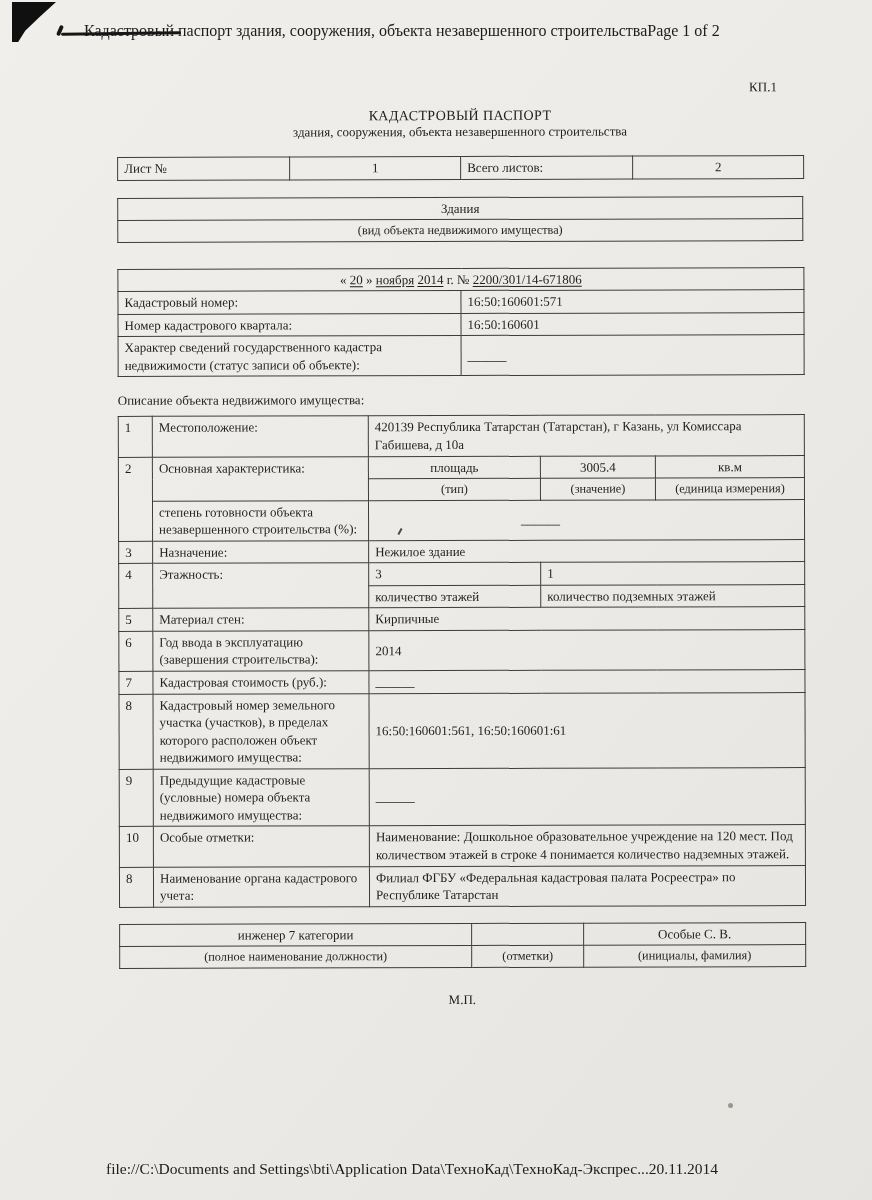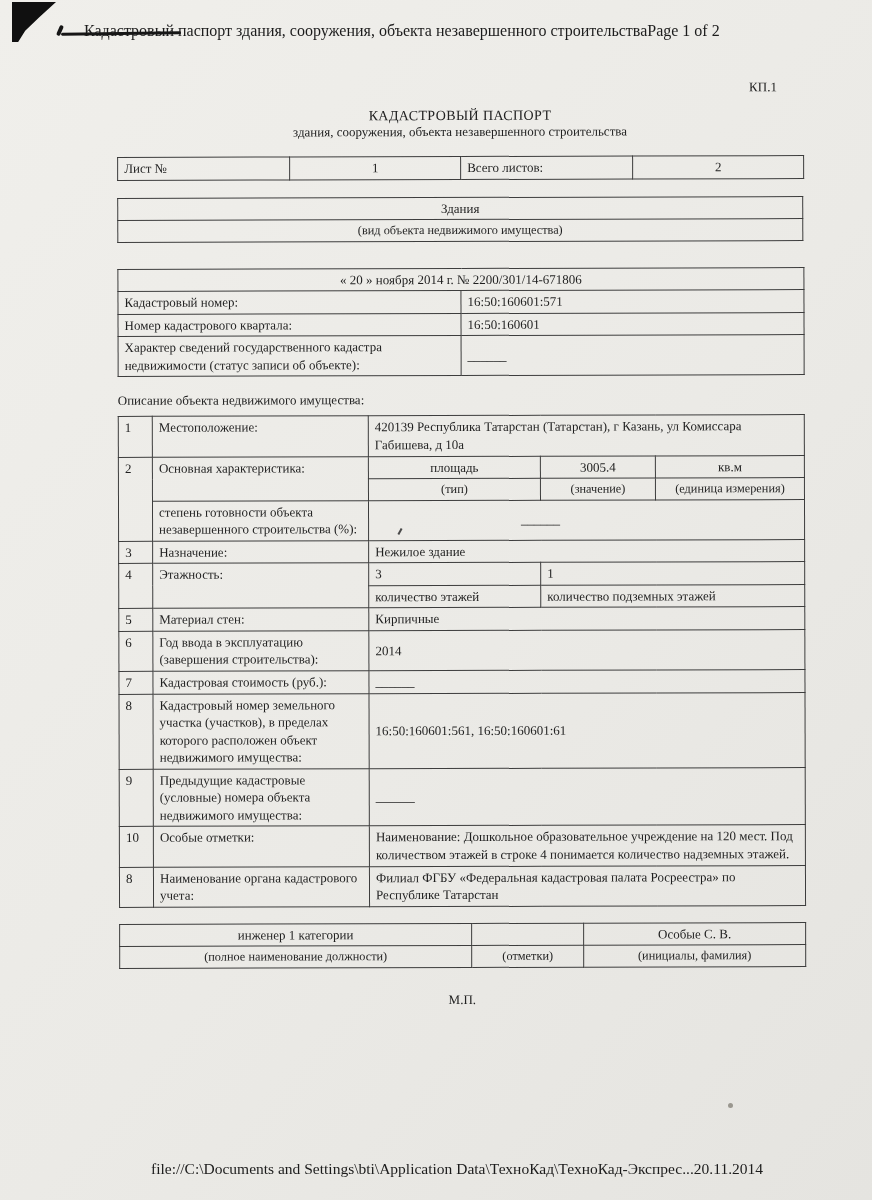--- a/index.html
+++ b/index.html
@@ -22,34 +22,34 @@
   .dot { position:absolute; left:728px; top:1103px; width:5px; height:5px; background:#9a978f; border-radius:50%; }
 
   .form-code { margin-top:80px; text-align:right; padding-right:26px; font-size:13px; }
   .doc-title { margin-top:12px; text-align:center; font-size:14px; letter-spacing:.4px; }
   .doc-subtitle { text-align:center; font-size:13px; }
 
   table.tbl { width:100%; border-collapse:collapse; font-size:13px; color:#1f1f1f; table-layout:fixed; }
   table.tbl td { border:1px solid #3d3d3d; padding:2px 6px; vertical-align:top; line-height:1.35; word-wrap:break-word; }
   .center { text-align:center; }
   .cap { font-size:12.3px; }
-  .u { text-underline-offset:2px; }
+  .u { text-decoration:underline; text-underline-offset:2px; }
   .vmid { vertical-align:middle !important; }
   .readiness { vertical-align:middle !important; padding-left:152px !important; }
 
   .sheet-tbl { margin-top:16px; }
   .kind-tbl { margin-top:17px; }
   .reg-tbl { margin-top:26px; }
   .desc-heading { margin-top:16px; font-size:13px; }
   .desc-tbl { margin-top:7px; }
   .sig-tbl { margin-top:16px; }
   .stamp { margin-top:24px; text-align:center; font-size:13px; }
 
   .footer { position:absolute; left:106px; right:64px; bottom:22px; display:flex;
-    justify-content:center; font-size:15.5px; color:#1c1c1c; white-space:nowrap; }
+    justify-content:flex-start; font-size:15.5px; color:#1c1c1c; white-space:nowrap; }
 </style>
 </head>
 <body>
 
 <div class="page">
 
   <div class="corner-blob"></div>
 
   <div class="doc-header">
     <span>Кадастровый паспорт здания, сооружения, объекта незавершенного строительства</span><span class="page-ind">Page 1 of 2</span>
@@ -211,21 +211,21 @@
       </table>
 
     <table class="tbl sig-tbl">
       <colgroup>
           <col style="width:352px">
           <col style="width:112px">
           <col style="width:222px">
         </colgroup>
       <tbody>
           <tr>
-        <td class="center">инженер 1 категории</td>
+        <td class="center">инженер 7 категории</td>
         <td>&nbsp;</td>
         <td class="center">Особые С. В.</td>
       </tr>
       <tr>
         <td class="center cap">(полное наименование должности)</td>
         <td class="center cap">(отметки)</td>
         <td class="center cap">(инициалы, фамилия)</td>
       </tr>
     </tbody>
       </table>

